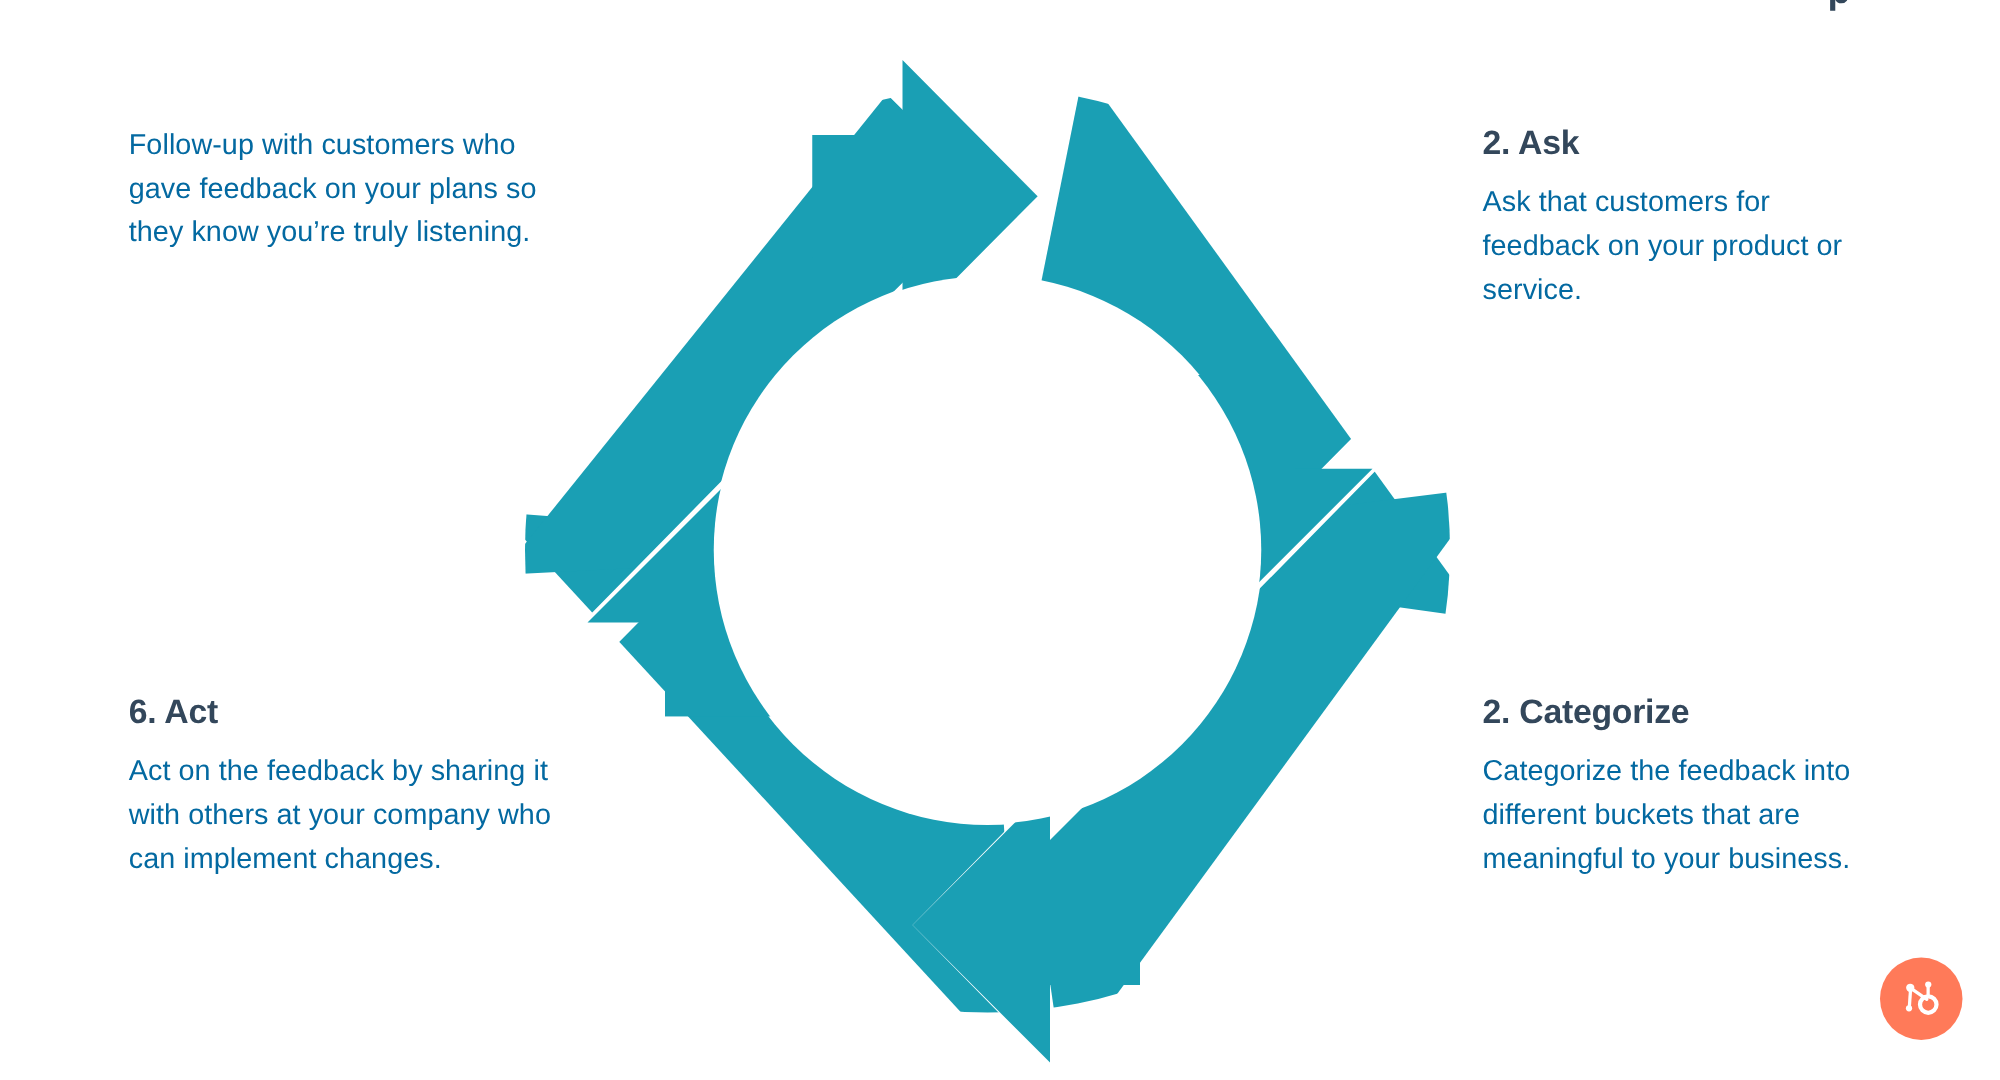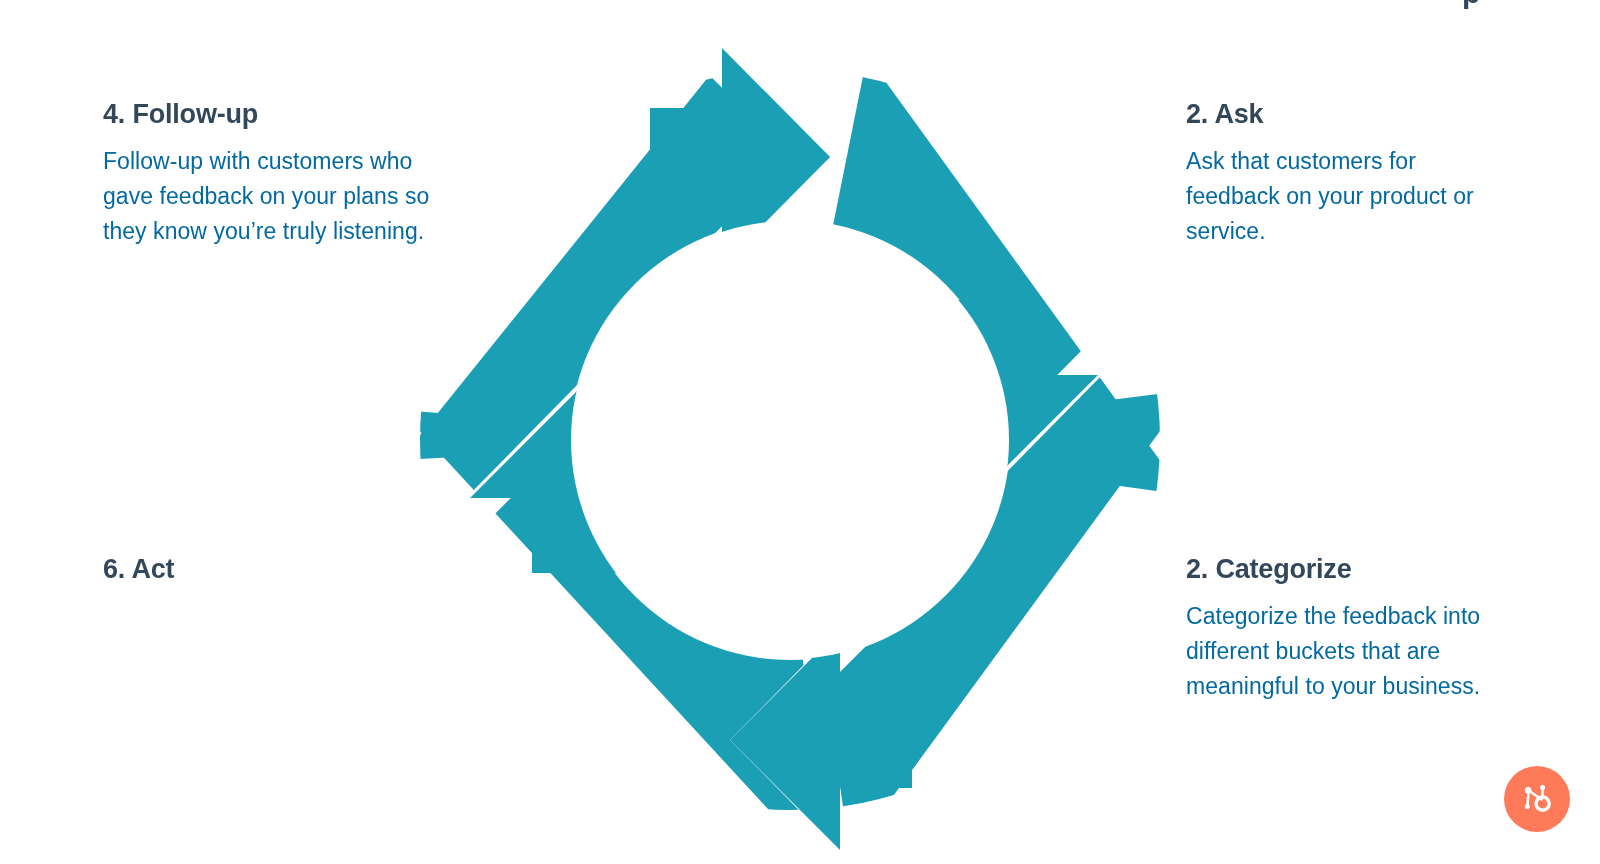--- a/index.html
+++ b/index.html
@@ -164,31 +164,31 @@
         <path d="M588,345 L698,345 L588,455 L478,345 L540,345 L540,270 L636,270 L636,345 Z"></path>
         <path d="M440,600 L330,710 L440,820 L440,758 L512,758 L512,662 L440,662 Z"></path>
         <path d="M180,468 L70,468 L180,358 L290,468 L228,468 L228,543 L132,543 L132,468 Z"></path>
       </g>
 
       <circle cx="390" cy="410" r="219" fill="#ffffff"></circle>
     </svg>
   </div>
 
   <div class="step step-follow-up">
-    <h2 class="step-title">4. Follow-up</h2>
     <p class="step-body">Follow-up with customers who gave feedback on your plans so they know you’re truly listening.</p>
   </div>
 
   <div class="step step-ask">
     <h2 class="step-title">2. Ask</h2>
     <p class="step-body">Ask that customers for feedback on your product or service.</p>
   </div>
 
   <div class="step step-act">
     <h2 class="step-title">6. Act</h2>
+    <p class="step-body">Act on the feedback by sharing it with others at your company who can implement changes.</p>
   </div>
 
   <div class="step step-categorize">
     <h2 class="step-title">2. Categorize</h2>
     <p class="step-body">Categorize the feedback into different buckets that are meaningful to your business.</p>
   </div>
 
   <div class="logo-badge">
     <svg width="40" height="40" viewBox="0 0 40 40" xmlns="http://www.w3.org/2000/svg">
 

